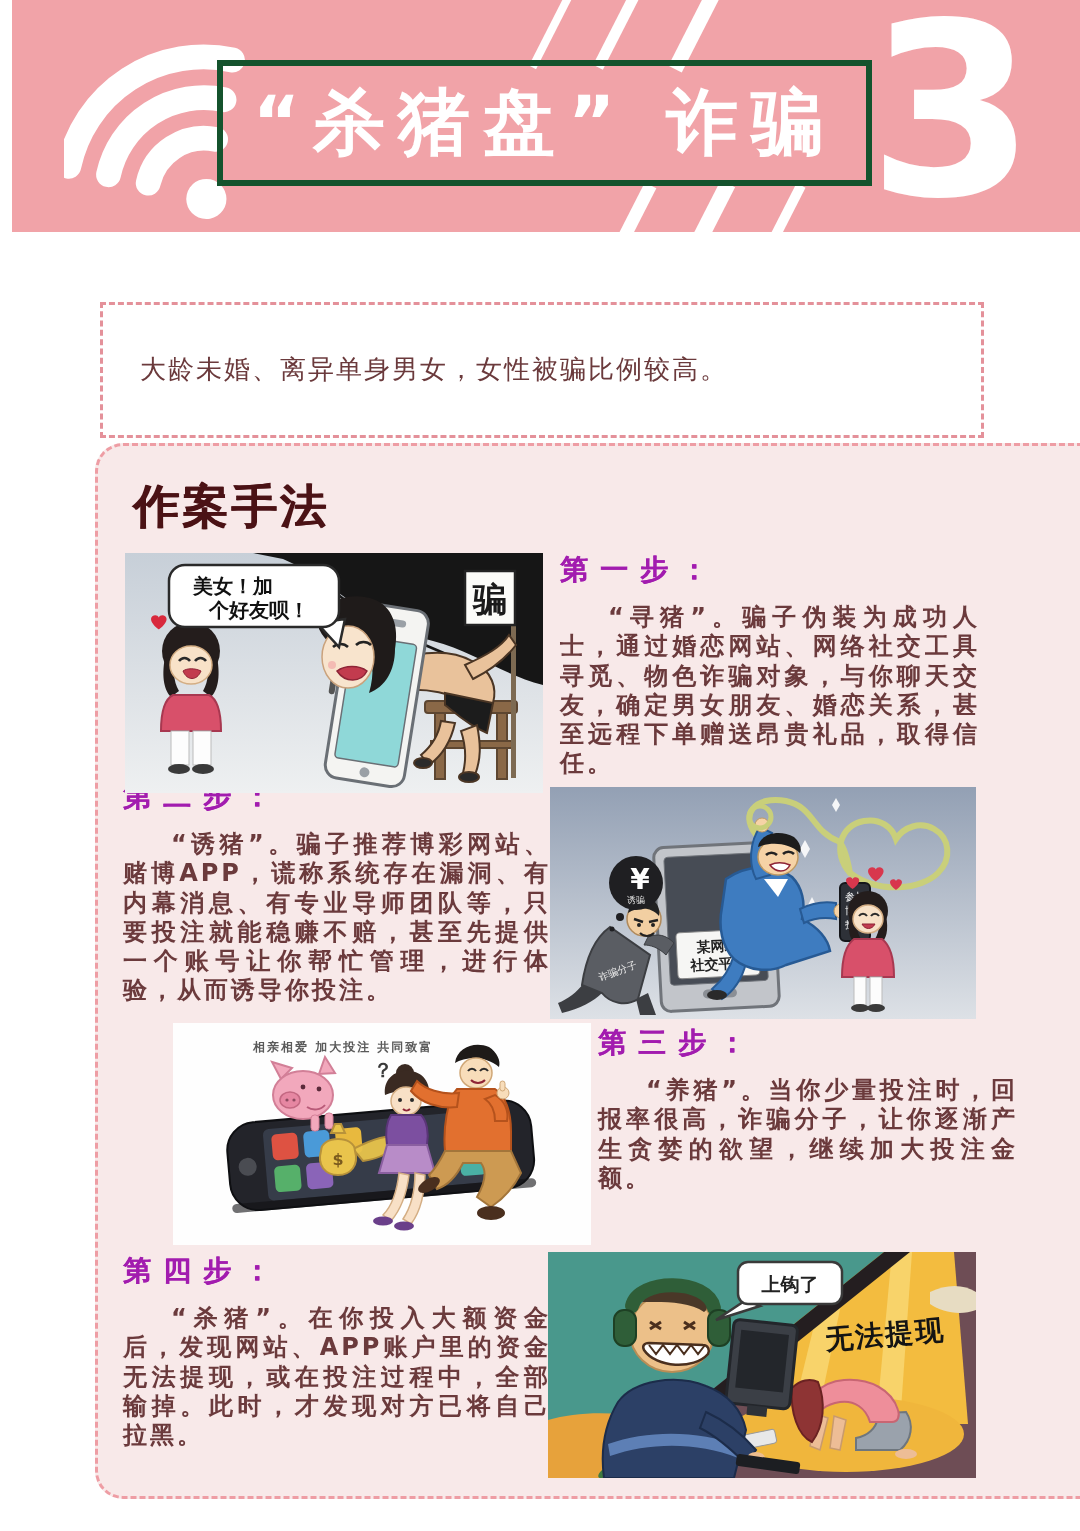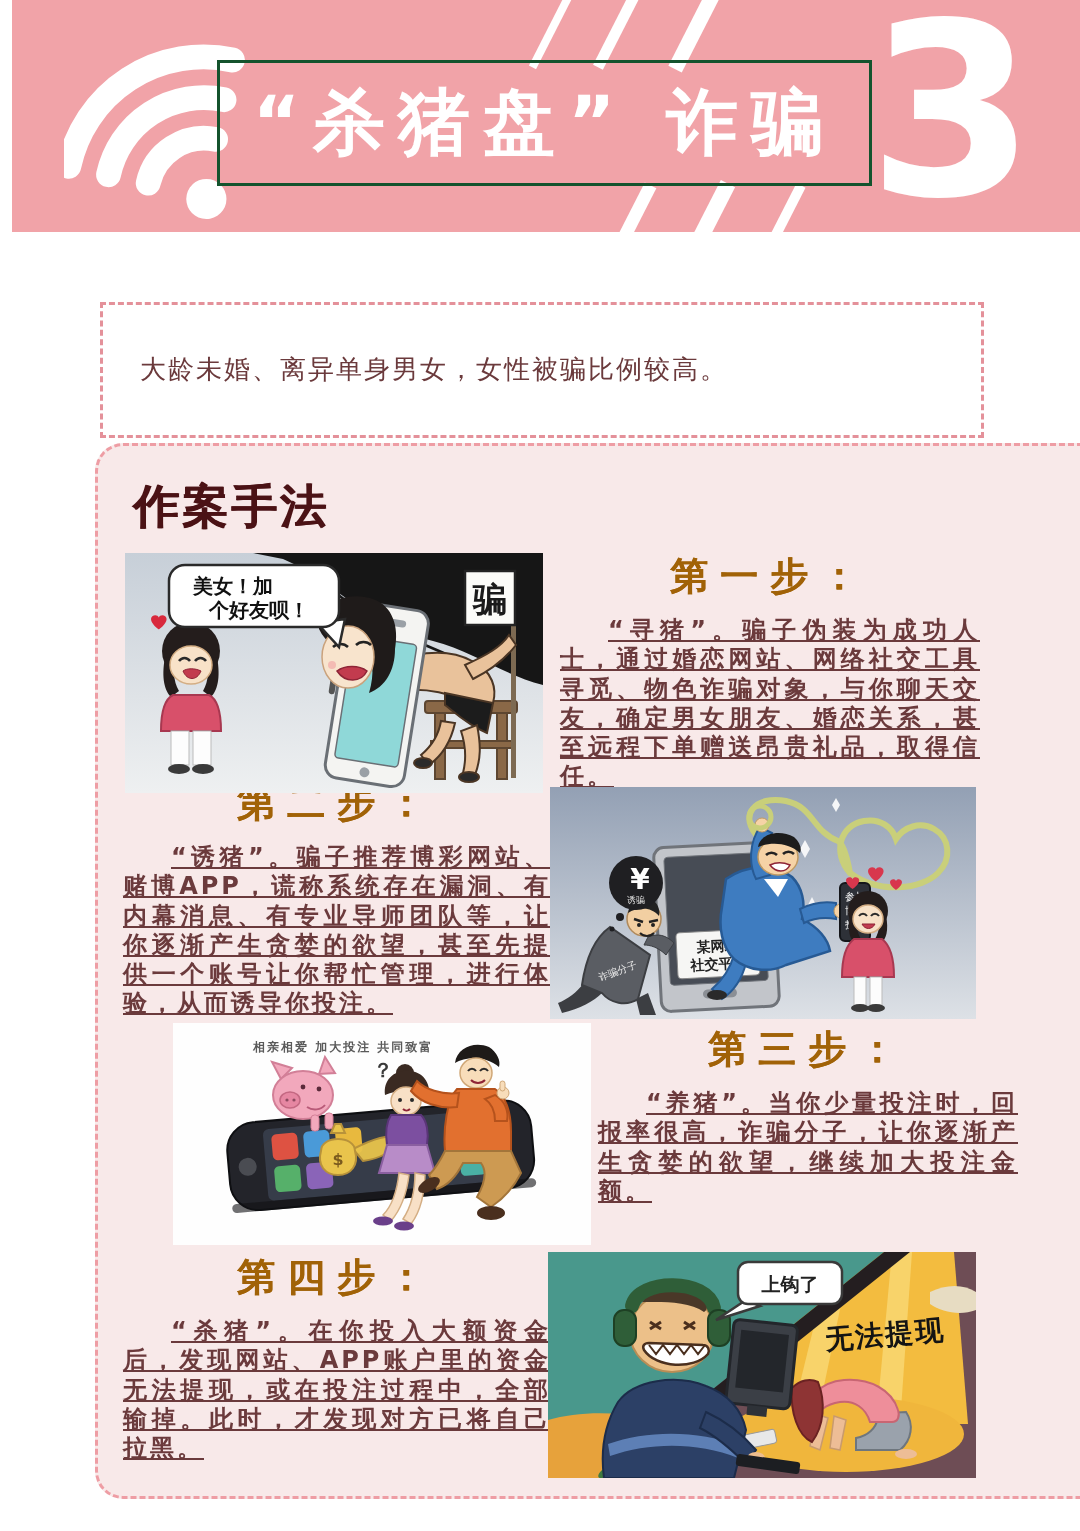--- a/index.html
+++ b/index.html
@@ -5,44 +5,44 @@
   html,body{margin:0;padding:0;background:#ffffff;}
   .page{position:relative;width:1080px;height:1531px;background:#ffffff;overflow:hidden;
         font-family:"DejaVu Sans","Liberation Sans",sans-serif;}
   svg text{font-family:"DejaVu Sans","Liberation Sans",sans-serif;}
 
   
   .banner{position:absolute;left:12px;top:0;width:1068px;height:232px;background:#f1a3a8;}
   .wifi{position:absolute;left:52px;top:18px;width:270px;height:220px;}
   .stripe{position:absolute;background:#ffffff;transform:rotate(27deg);}
   .title-box{position:absolute;left:217px;top:60px;width:655px;height:126px;
-             border:3px solid #14532d;box-sizing:border-box;
+             border:6px solid #14532d;box-sizing:border-box;
              display:flex;align-items:center;justify-content:center;}
   .title-box span{color:#ffffff;font-size:72px;font-weight:900;letter-spacing:13px;white-space:nowrap;}
   .big-num{position:absolute;left:868px;top:-8px;color:#ffffff;font-size:240px;font-weight:800;line-height:1;}
 
   
   .victims-box{position:absolute;left:100px;top:302px;width:884px;height:136px;
                border:3px dashed #e4919a;box-sizing:border-box;}
   .victims-title{position:absolute;left:128px;top:268px;background:#ffffff;padding:0 16px;
                  color:#4b1215;font-size:50px;font-weight:900;letter-spacing:5px;
                  text-shadow:1px 0 0 currentColor;}
   .victims-body{position:absolute;left:140px;top:352px;color:#6b3a3c;font-size:26px;
                 letter-spacing:2px;font-weight:normal;}
 
   
   .main-box{position:absolute;left:95px;top:443px;width:1055px;height:1056px;
             background:#f8e9e9;border:3px dashed #ee9da4;border-radius:28px;box-sizing:border-box;}
   .method-title{position:absolute;left:35px;top:30px;color:#4b1215;font-size:46px;font-weight:900;
                 letter-spacing:3px;text-shadow:1px 0 0 currentColor;}
   .step{position:absolute;}
-  .step h3{margin:0 0 14px 0;color:#a16207;font-size:38px;font-weight:900;letter-spacing:12px;
-           text-shadow:0.5px 0 0 currentColor;text-align:center;}
+  .step h3{margin:0 0 14px 0;color:#a21caf;font-size:28px;font-weight:900;letter-spacing:12px;
+           text-shadow:0.5px 0 0 currentColor;}
   .step p{margin:0;color:#6b3a3c;font-size:24px;line-height:1.22;letter-spacing:3px;
-          text-align:justify;text-indent:2em;font-weight:bold;text-decoration:underline;}
+          text-align:justify;text-indent:2em;font-weight:bold;}
   .step1{left:462px;top:105px;width:420px;}
   .step2{left:25px;top:332px;width:428px;}
   .step3{left:460px;top:578px;width:420px;margin-left:40px;}
   .step4{left:25px;top:806px;width:428px;}
 
   .comic{position:absolute;overflow:hidden;}
   .comic svg{display:block;width:100%;height:100%;}
   .comic1{left:27px;top:107px;width:418px;height:240px;}
   .comic2{left:452px;top:341px;width:426px;height:232px;}
   .comic3{left:27px;top:577px;width:418px;height:222px;padding-left:48px;}
@@ -81,21 +81,21 @@
 
   <div class="main-box">
     <div class="method-title">作案手法</div>
 
     <div class="step step1">
       <h3>第一步：</h3>
       <p>“寻猪”。骗子伪装为成功人士，通过婚恋网站、网络社交工具寻觅、物色诈骗对象，与你聊天交友，确定男女朋友、婚恋关系，甚至远程下单赠送昂贵礼品，取得信任。</p>
     </div>
     <div class="step step2">
       <h3>第二步：</h3>
-      <p>“诱猪”。骗子推荐博彩网站、赌博APP，谎称系统存在漏洞、有内幕消息、有专业导师团队等，让你逐渐产生贪婪的欲望，甚至先提供一个账号让你帮忙管理，进行体验，从而诱导你投注。</p>
+      <p>“诱猪”。骗子推荐博彩网站、赌博APP，谎称系统存在漏洞、有内幕消息、有专业导师团队等，只要投注就能稳赚不赔，甚至先提供一个账号让你帮忙管理，进行体验，从而诱导你投注。</p>
     </div>
     <div class="step step3">
       <h3>第三步：</h3>
       <p>“养猪”。当你少量投注时，回报率很高，诈骗分子，让你逐渐产生贪婪的欲望，继续加大投注金额。</p>
     </div>
     <div class="step step4">
       <h3>第四步：</h3>
       <p>“杀猪”。在你投入大额资金后，发现网站、APP账户里的资金无法提现，或在投注过程中，全部输掉。此时，才发现对方已将自己拉黑。</p>
     </div>
 

